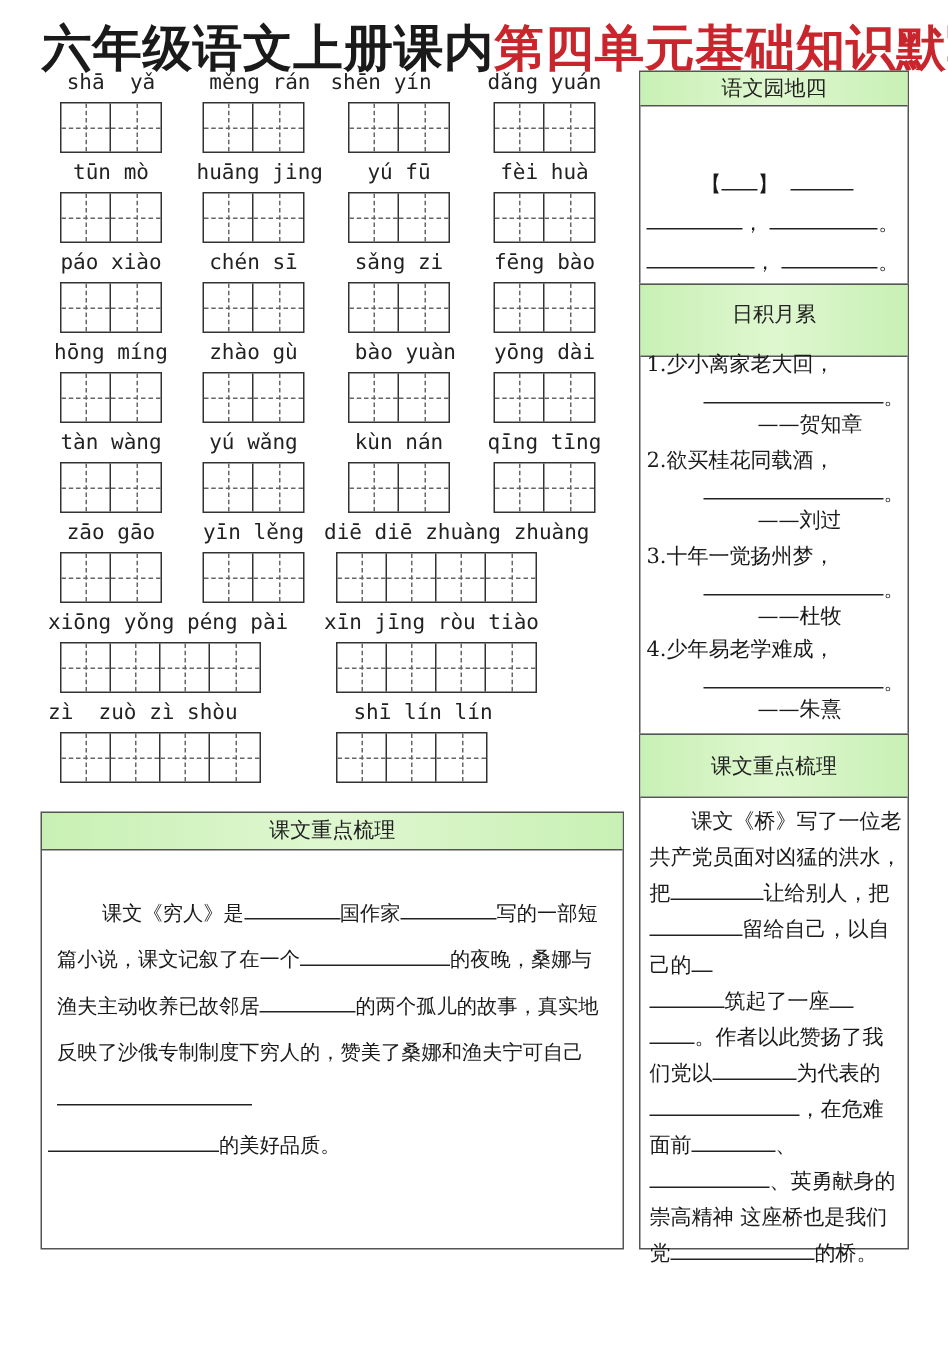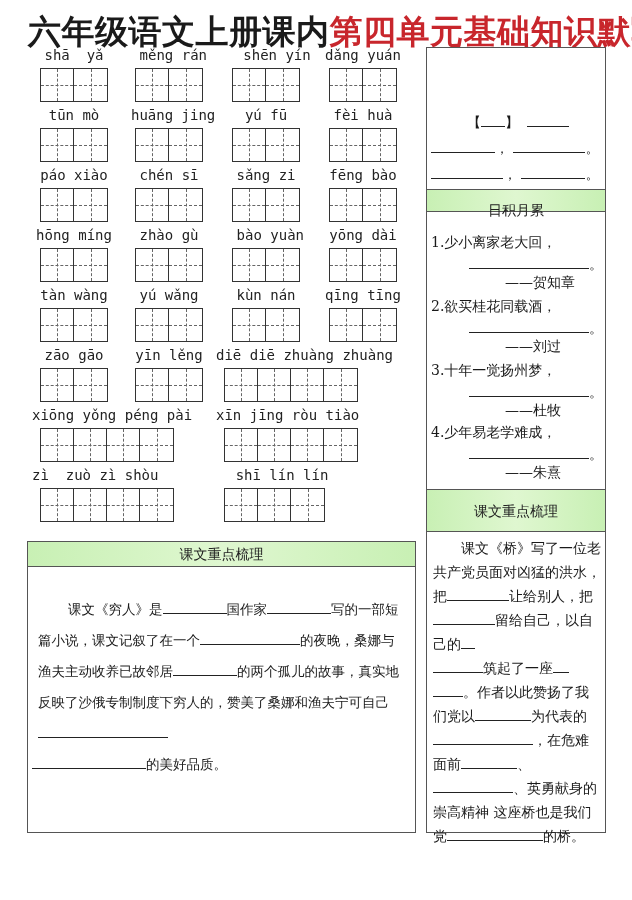--- a/index.html
+++ b/index.html
@@ -39,21 +39,21 @@
       </div>
     </div>
     <div>
       <div class="py" style="left: 131px; top: 47px; width: 76px; text-align: right; white-space: pre;">měng rán</div>
       <div class="grid" style="left: 135px; top: 68px;">
         <div class="cell"></div>
         <div class="cell"></div>
       </div>
     </div>
     <div>
-      <div class="py" style="left: 239px; top: 47px; width: 76px; text-align: center; white-space: pre;">shēn yín</div>
+      <div class="py" style="left: 216px; top: 47px; width: 76px; text-align: center; white-space: pre;">shēn yín</div>
       <div class="grid" style="left: 232px; top: 68px;">
         <div class="cell"></div>
         <div class="cell"></div>
       </div>
     </div>
     <div>
       <div class="py" style="left: 325px; top: 47px; width: 76px; text-align: center; white-space: pre;">dǎng yuán</div>
       <div class="grid" style="left: 329px; top: 68px;">
         <div class="cell"></div>
         <div class="cell"></div>
@@ -225,36 +225,37 @@
       <div class="py" style="left: 216px; top: 467px; width: 132px; text-align: center; white-space: pre;">shī lín lín</div>
       <div class="grid" style="left: 224px; top: 488px;">
         <div class="cell"></div>
         <div class="cell"></div>
         <div class="cell"></div>
       </div>
     </div>
   </div>
 
 <div class="panel" style="left:426px; top:47px; width:180px; height:143px;">
+  <div class="phead" style="height:23px; line-height:22px;">语文园地四</div>
   <div class="rtext" style="left:40px; top:66px;">
     <span>【</span><span class="blank" style="width:24px;"></span><span>】</span>
     <span class="blank" style="width:42px; margin-left:4px;"></span>
   </div>
   <div class="rtext" style="left:4px; top:92px;">
     <span class="blank" style="width:64px;"></span><span>，</span>
     <span class="blank" style="width:72px;"></span><span>。</span>
   </div>
   <div class="rtext" style="left:4px; top:118px;">
     <span class="blank" style="width:72px;"></span><span>，</span>
     <span class="blank" style="width:64px;"></span><span>。</span>
   </div>
 </div>
 
 <div class="panel" style="left:426px; top:189px; width:180px; height:301px;">
-  <div class="phead" style="height:22px; line-height:40px;">日积月累</div>
+  <div class="phead" style="height:48px; line-height:40px;">日积月累</div>
   <div id="riji-items">
       <div class="rtext" style="left: 4px; top: 44px;">1.少小离家老大回，</div>
       <div class="rtext" style="left: 42px; top: 66px;"><span class="blank" style="width: 120px;"></span><span>。</span></div>
       <div class="rtext" style="left: 78px; top: 84px;">——贺知章</div>
       <div class="rtext" style="left: 4px; top: 108px;">2.欲买桂花同载酒，</div>
       <div class="rtext" style="left: 42px; top: 130px;"><span class="blank" style="width: 120px;"></span><span>。</span></div>
       <div class="rtext" style="left: 78px; top: 148px;">——刘过</div>
       <div class="rtext" style="left: 4px; top: 172px;">3.十年一觉扬州梦，</div>
       <div class="rtext" style="left: 42px; top: 194px;"><span class="blank" style="width: 120px;"></span><span>。</span></div>
       <div class="rtext" style="left: 78px; top: 212px;">——杜牧</div>

